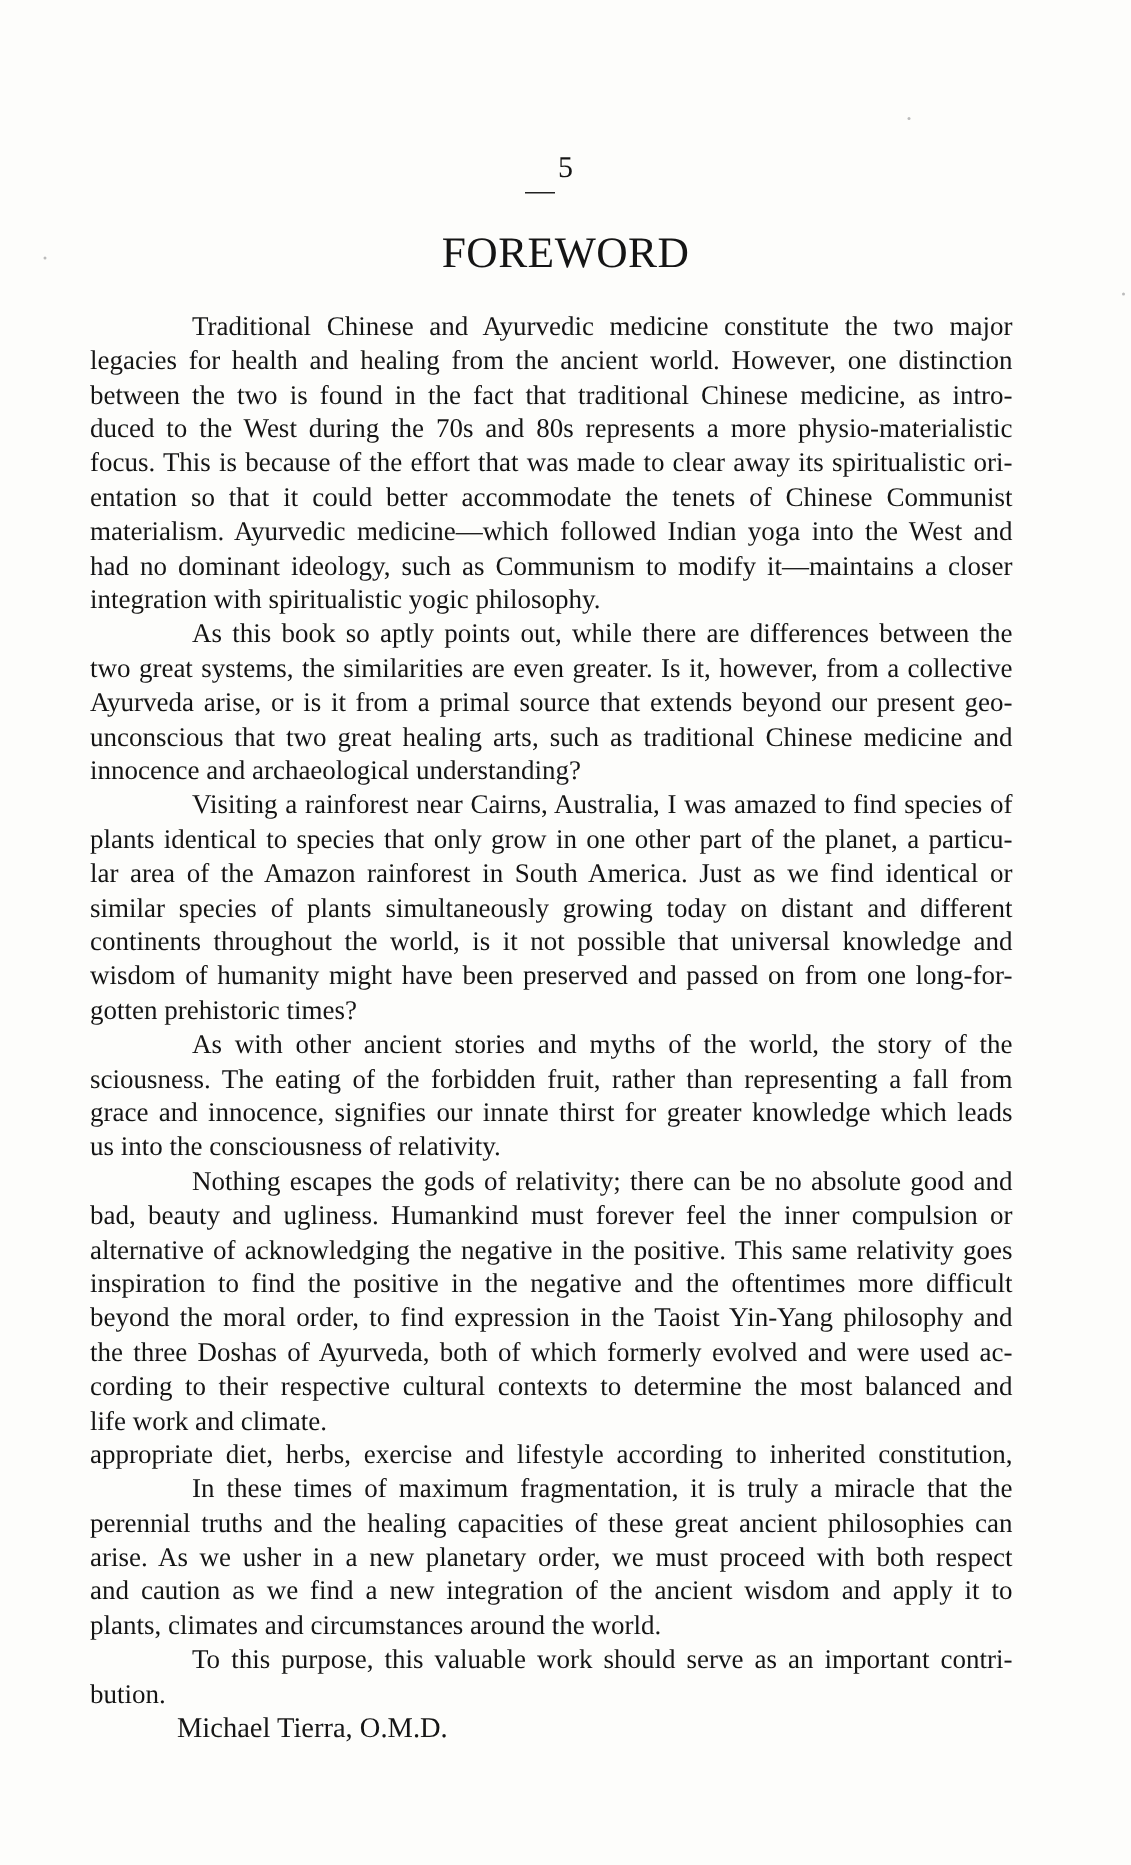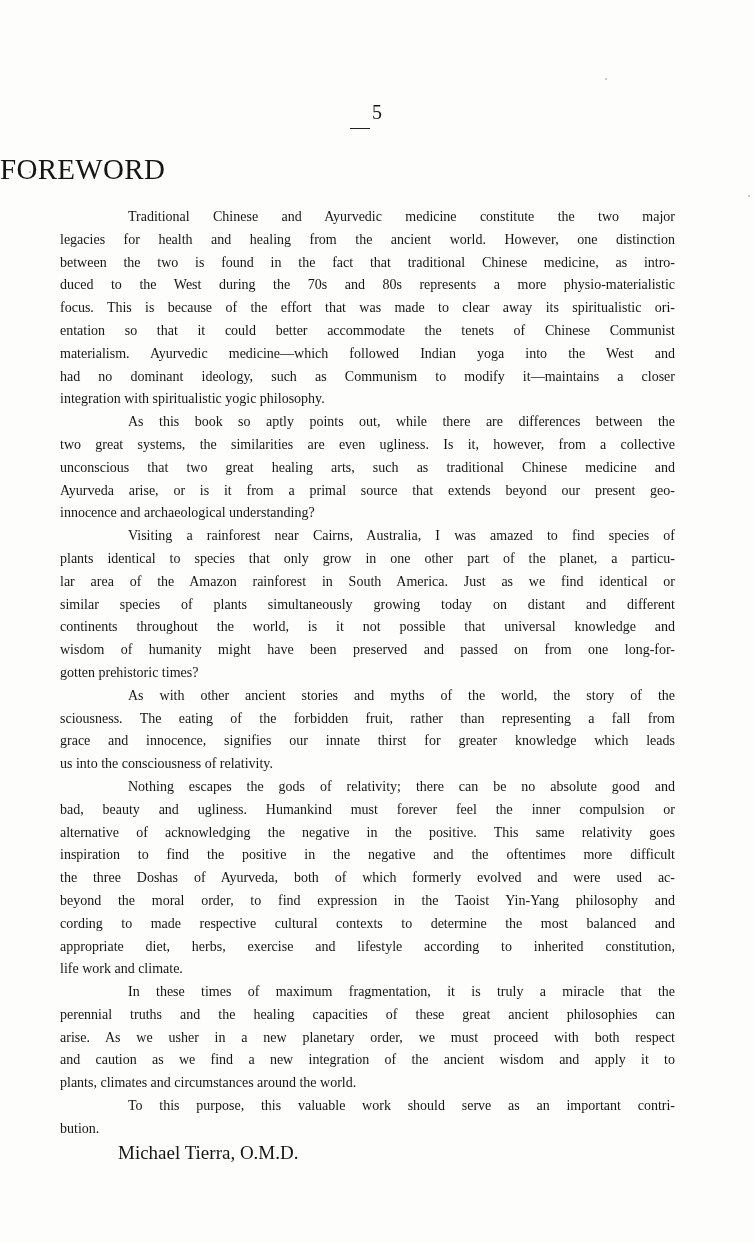--- a/index.html
+++ b/index.html
@@ -13,26 +13,26 @@
   .page { position: absolute; left: 0; top: 0; width: 754px; height: 1243px; }
   .page-number {
     position: absolute; top: 100px; left: 0; width: 754px; text-align: center;
     font-size: 20px; line-height: 24px;
   }
   .page-rule {
     position: absolute; top: 128px; left: 350px; width: 20px; height: 1px;
     background: #222;
   }
   .title {
-    position: absolute; top: 151px; left: 0; width: 754px; text-align: left;
+    position: absolute; top: 151px; left: 0; width: 754px; text-align: center;
     font-size: 29px; line-height: 36px; letter-spacing: 0.3px;
   }
   .body {
     position: absolute; top: 206px; left: 60px; width: 615px;
-    font-size: 14px; line-height: 22.8px;
+    font-size: 18px; line-height: 22.8px;
     text-align: justify;
   }
   .line { display: block; white-space: nowrap; text-align: justify; text-align-last: justify; height: 22.8px; }
   .line.last { text-align-last: left; }
   .line.indent { padding-left: 68px; }
   .signature {
     position: absolute; top: 1142px; left: 118px;
     font-size: 19px; line-height: 22.8px;
   }
   .speck { position: absolute; width: 2px; height: 2px; background: #bbb; border-radius: 1px; }
@@ -54,23 +54,23 @@
       <span class="line">duced to the West during the 70s and 80s represents a more physio-materialistic</span>
       <span class="line">focus. This is because of the effort that was made to clear away its spiritualistic ori-</span>
       <span class="line">entation so that it could better accommodate the tenets of Chinese Communist</span>
       <span class="line">materialism. Ayurvedic medicine—which followed Indian yoga into the West and</span>
       <span class="line">had no dominant ideology, such as Communism to modify it—maintains a closer</span>
       <span class="line last">integration with spiritualistic yogic philosophy.</span>
     </div>
 
     <div>
       <span class="line indent">As this book so aptly points out, while there are differences between the</span>
-      <span class="line">two great systems, the similarities are even ugliness. Is it, however, from a collective</span>
+      <span class="line">two great systems, the similarities are even greater. Is it, however, from a collective</span>
+      <span class="line">Ayurveda arise, or is it from a primal source that extends beyond our present geo-</span>
       <span class="line">unconscious that two great healing arts, such as traditional Chinese medicine and</span>
-      <span class="line">Ayurveda arise, or is it from a primal source that extends beyond our present geo-</span>
       <span class="line last">innocence and archaeological understanding?</span>
     </div>
 
     <div>
       <span class="line indent">Visiting a rainforest near Cairns, Australia, I was amazed to find species of</span>
       <span class="line">plants identical to species that only grow in one other part of the planet, a particu-</span>
       <span class="line">lar area of the Amazon rainforest in South America. Just as we find identical or</span>
       <span class="line">similar species of plants simultaneously growing today on distant and different</span>
       <span class="line">continents throughout the world, is it not possible that universal knowledge and</span>
       <span class="line">wisdom of humanity might have been preserved and passed on from one long-for-</span>
@@ -82,25 +82,25 @@
       <span class="line">sciousness. The eating of the forbidden fruit, rather than representing a fall from</span>
       <span class="line">grace and innocence, signifies our innate thirst for greater knowledge which leads</span>
       <span class="line last">us into the consciousness of relativity.</span>
     </div>
 
     <div>
       <span class="line indent">Nothing escapes the gods of relativity; there can be no absolute good and</span>
       <span class="line">bad, beauty and ugliness. Humankind must forever feel the inner compulsion or</span>
       <span class="line">alternative of acknowledging the negative in the positive. This same relativity goes</span>
       <span class="line">inspiration to find the positive in the negative and the oftentimes more difficult</span>
+      <span class="line">beyond the moral order, to find expression in the Taoist Yin-Yang philosophy and</span>
       <span class="line">the three Doshas of Ayurveda, both of which formerly evolved and were used ac-</span>
-      <span class="line">beyond the moral order, to find expression in the Taoist Yin-Yang philosophy and</span>
-      <span class="line">cording to made respective cultural contexts to determine the most balanced and</span>
+      <span class="line">cording to their respective cultural contexts to determine the most balanced and</span>
+      <span class="line last">life work and climate.</span>
       <span class="line">appropriate diet, herbs, exercise and lifestyle according to inherited constitution,</span>
-      <span class="line last">life work and climate.</span>
     </div>
 
     <div>
       <span class="line indent">In these times of maximum fragmentation, it is truly a miracle that the</span>
       <span class="line">perennial truths and the healing capacities of these great ancient philosophies can</span>
       <span class="line">arise. As we usher in a new planetary order, we must proceed with both respect</span>
       <span class="line">and caution as we find a new integration of the ancient wisdom and apply it to</span>
       <span class="line last">plants, climates and circumstances around the world.</span>
     </div>
 

